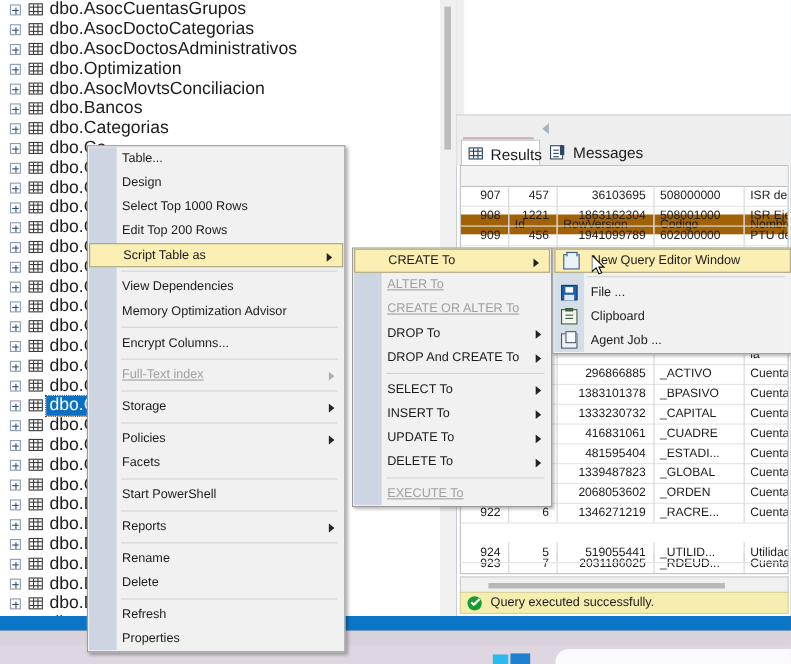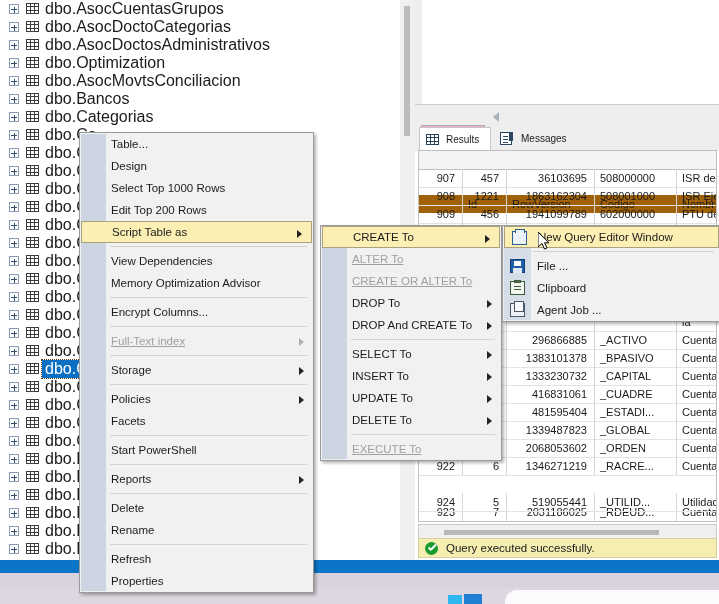--- a/index.html
+++ b/index.html
@@ -84,21 +84,21 @@
   .zoom-combo .caret { position:absolute; right:5px; top:7px; width:0; height:0;
                        border-left:4px solid transparent; border-right:4px solid transparent;
                        border-top:4px solid #444; }
   .zoom-left-arrow { position:absolute; left:78px; top:7px; width:0; height:0;
                      border-top:5px solid transparent; border-bottom:5px solid transparent;
                      border-right:6px solid #a9b3bd; }
 
   .tabs-bar { position:absolute; left:0; top:127px; width:304px; height:24px;
               background:#eeeeee; }
   .tab { position:absolute; top:0; height:24px; line-height:24px;
-         font-size:10px; color:#1b1b1b; padding-left:26px; padding-right:8px; }
+         font-size:14px; color:#1b1b1b; padding-left:26px; padding-right:8px; }
   .tab.active { background:#ffffff; border:1px solid #c6c6c6; border-bottom:none;
                 box-sizing:border-box; }
   .tab-results { left:4px; width:72px; }
   .tab-messages { left:80px; width:86px; }
   .tab .grid-ico { position:absolute; left:6px; top:6px; width:13px; height:11px;
                    border:1.3px solid #26415c; box-sizing:border-box; background:#fff; }
   .tab .grid-ico:before { content:""; position:absolute; left:0; top:2.3px; width:100%; height:1px; background:#26415c; }
   .tab .grid-ico:after  { content:""; position:absolute; left:0; top:5.8px; width:100%; height:1px; background:#26415c; }
   .tab .grid-v1 { position:absolute; left:3.3px; top:0; width:1px; height:100%; background:#26415c; }
   .tab .grid-v2 { position:absolute; left:7.1px; top:0; width:1px; height:100%; background:#26415c; }
@@ -667,22 +667,22 @@
         <div class="msep"></div>
         <div class="mi"><span>Storage</span><span class="arrow"></span></div>
         <div class="msep"></div>
         <div class="mi"><span>Policies</span><span class="arrow"></span></div>
         <div class="mi"><span>Facets</span></div>
         <div class="msep"></div>
         <div class="mi"><span>Start PowerShell</span></div>
         <div class="msep"></div>
         <div class="mi"><span>Reports</span><span class="arrow"></span></div>
         <div class="msep"></div>
+        <div class="mi"><span>Rename</span></div>
         <div class="mi"><span>Delete</span></div>
-        <div class="mi"><span>Rename</span></div>
         <div class="msep"></div>
         <div class="mi"><span>Refresh</span></div>
         <div class="mi"><span>Properties</span></div>
       </div>
   </div>
 
   <div class="menu" id="menu2">
     <div class="gutter"></div>
     <div id="menu2-items">
         <div class="mi highlight"><span>CREATE To</span><span class="arrow"></span></div>

